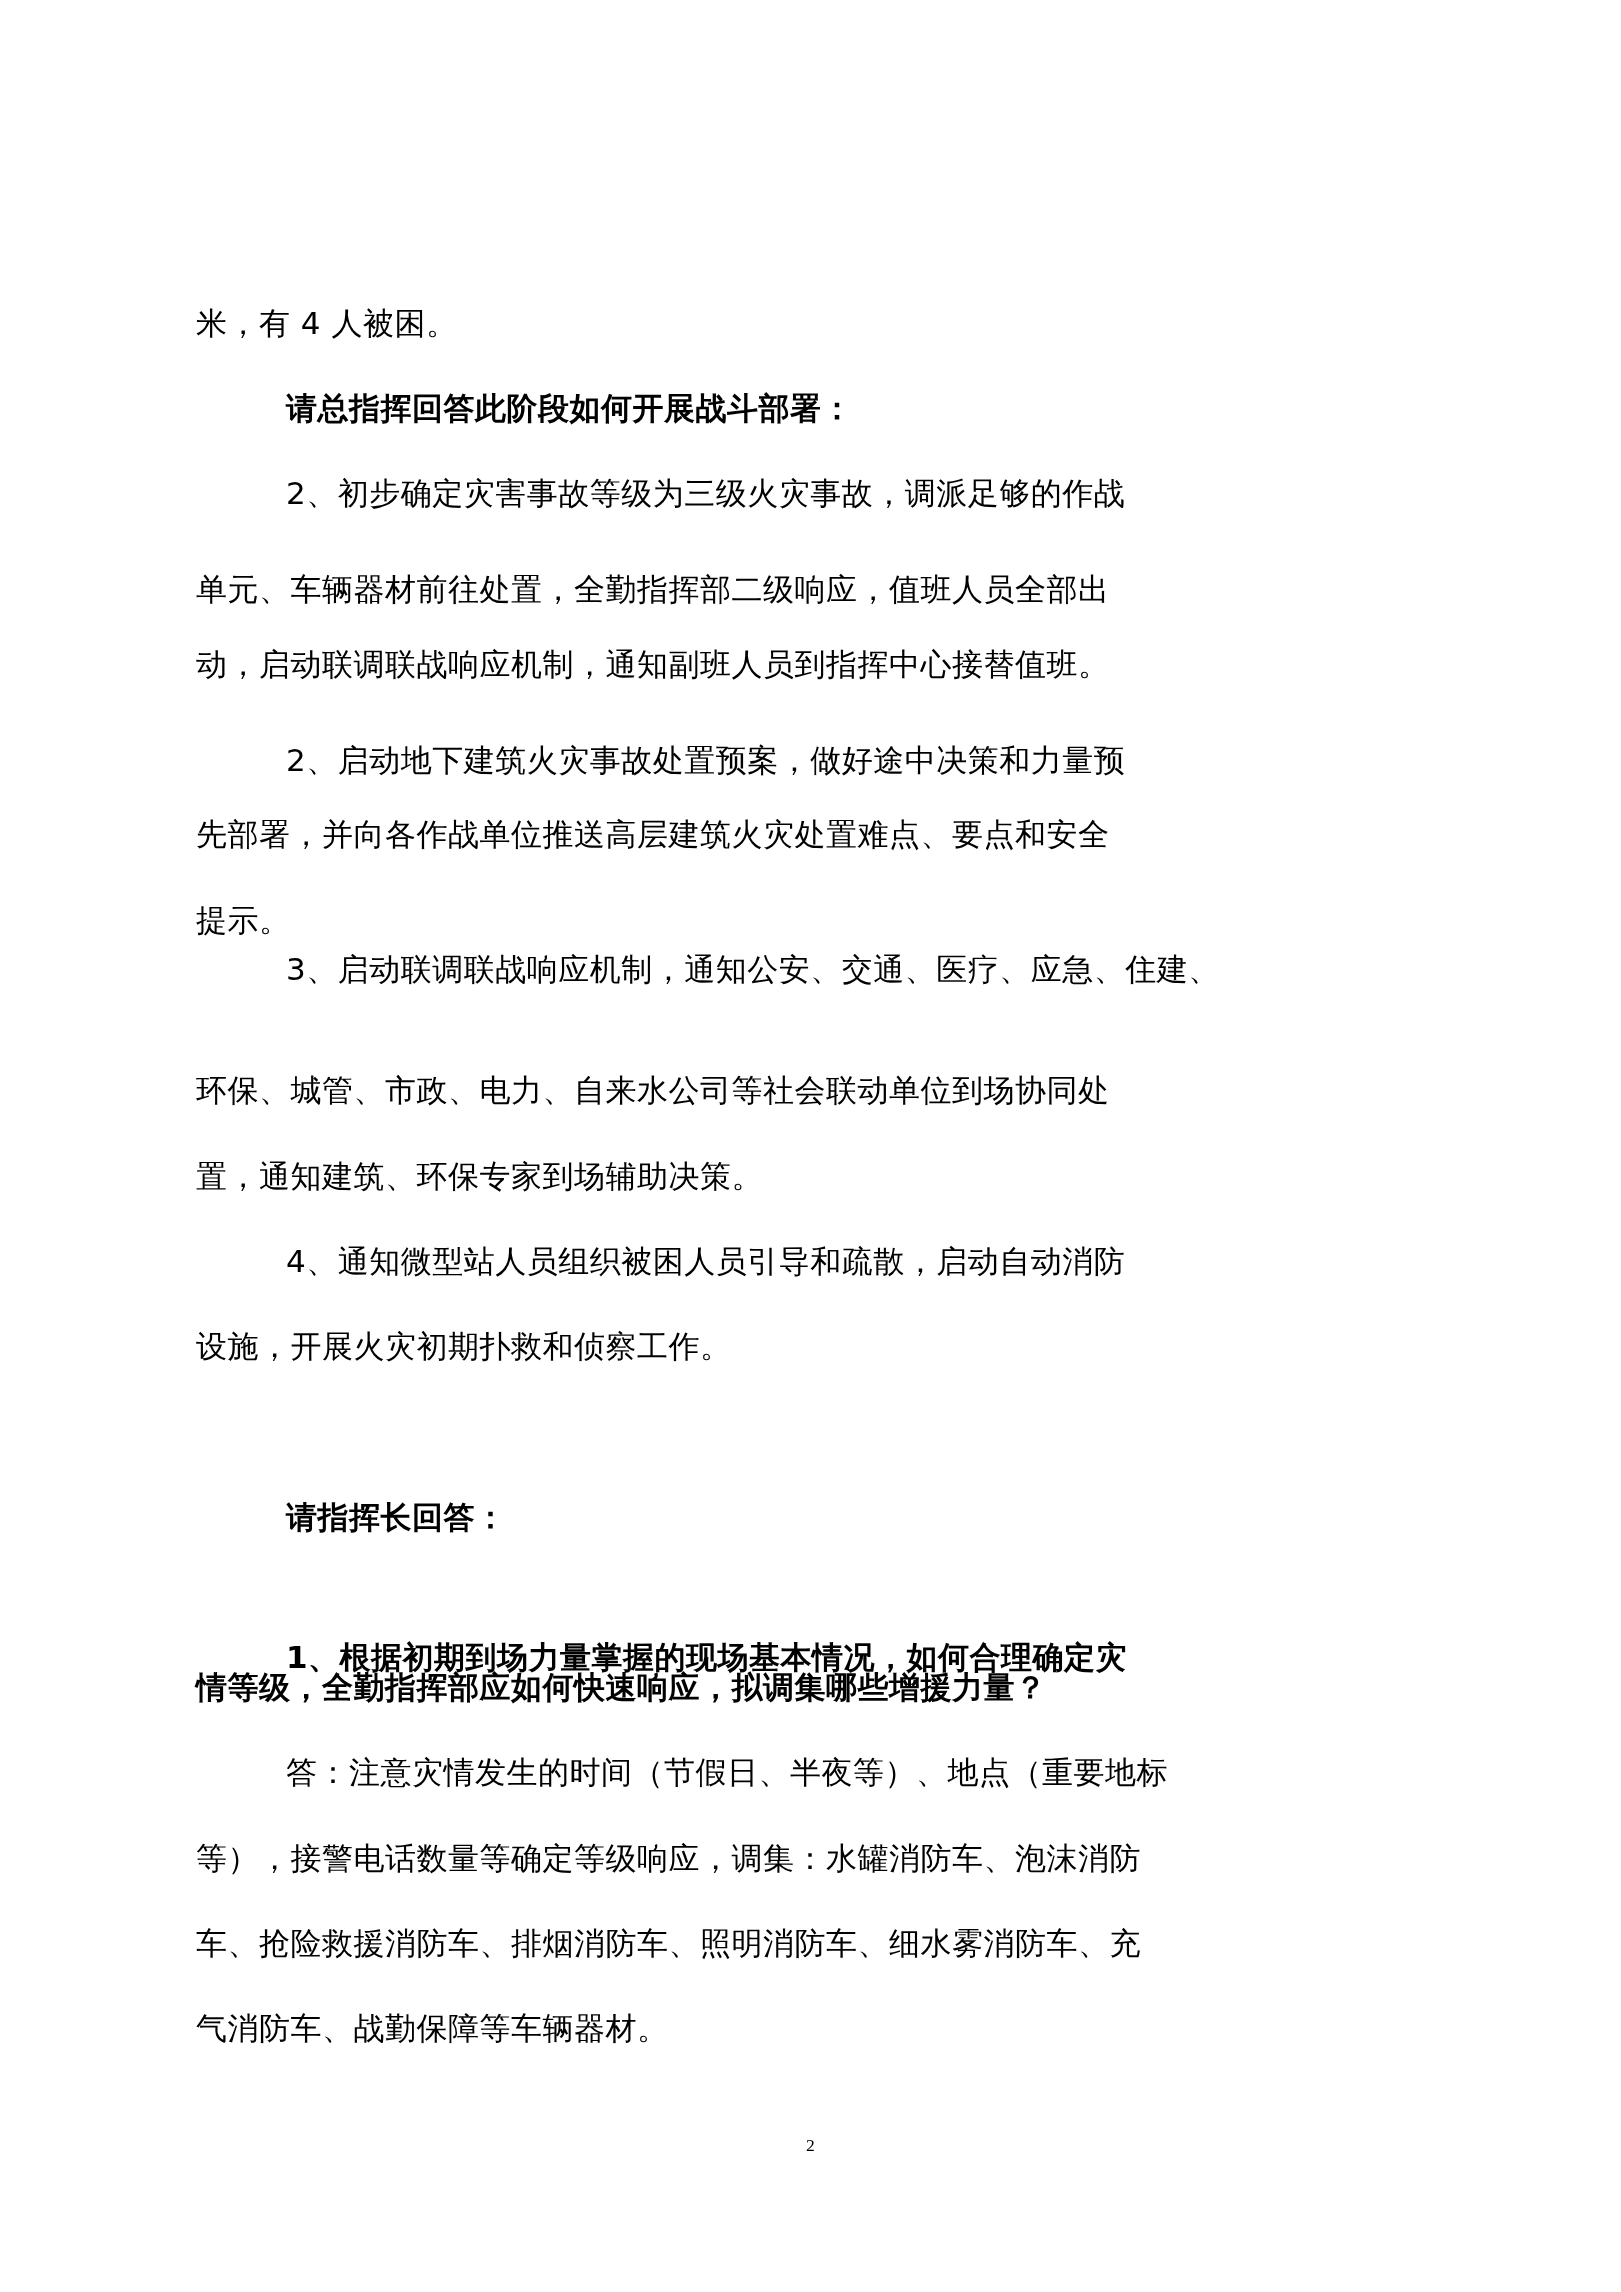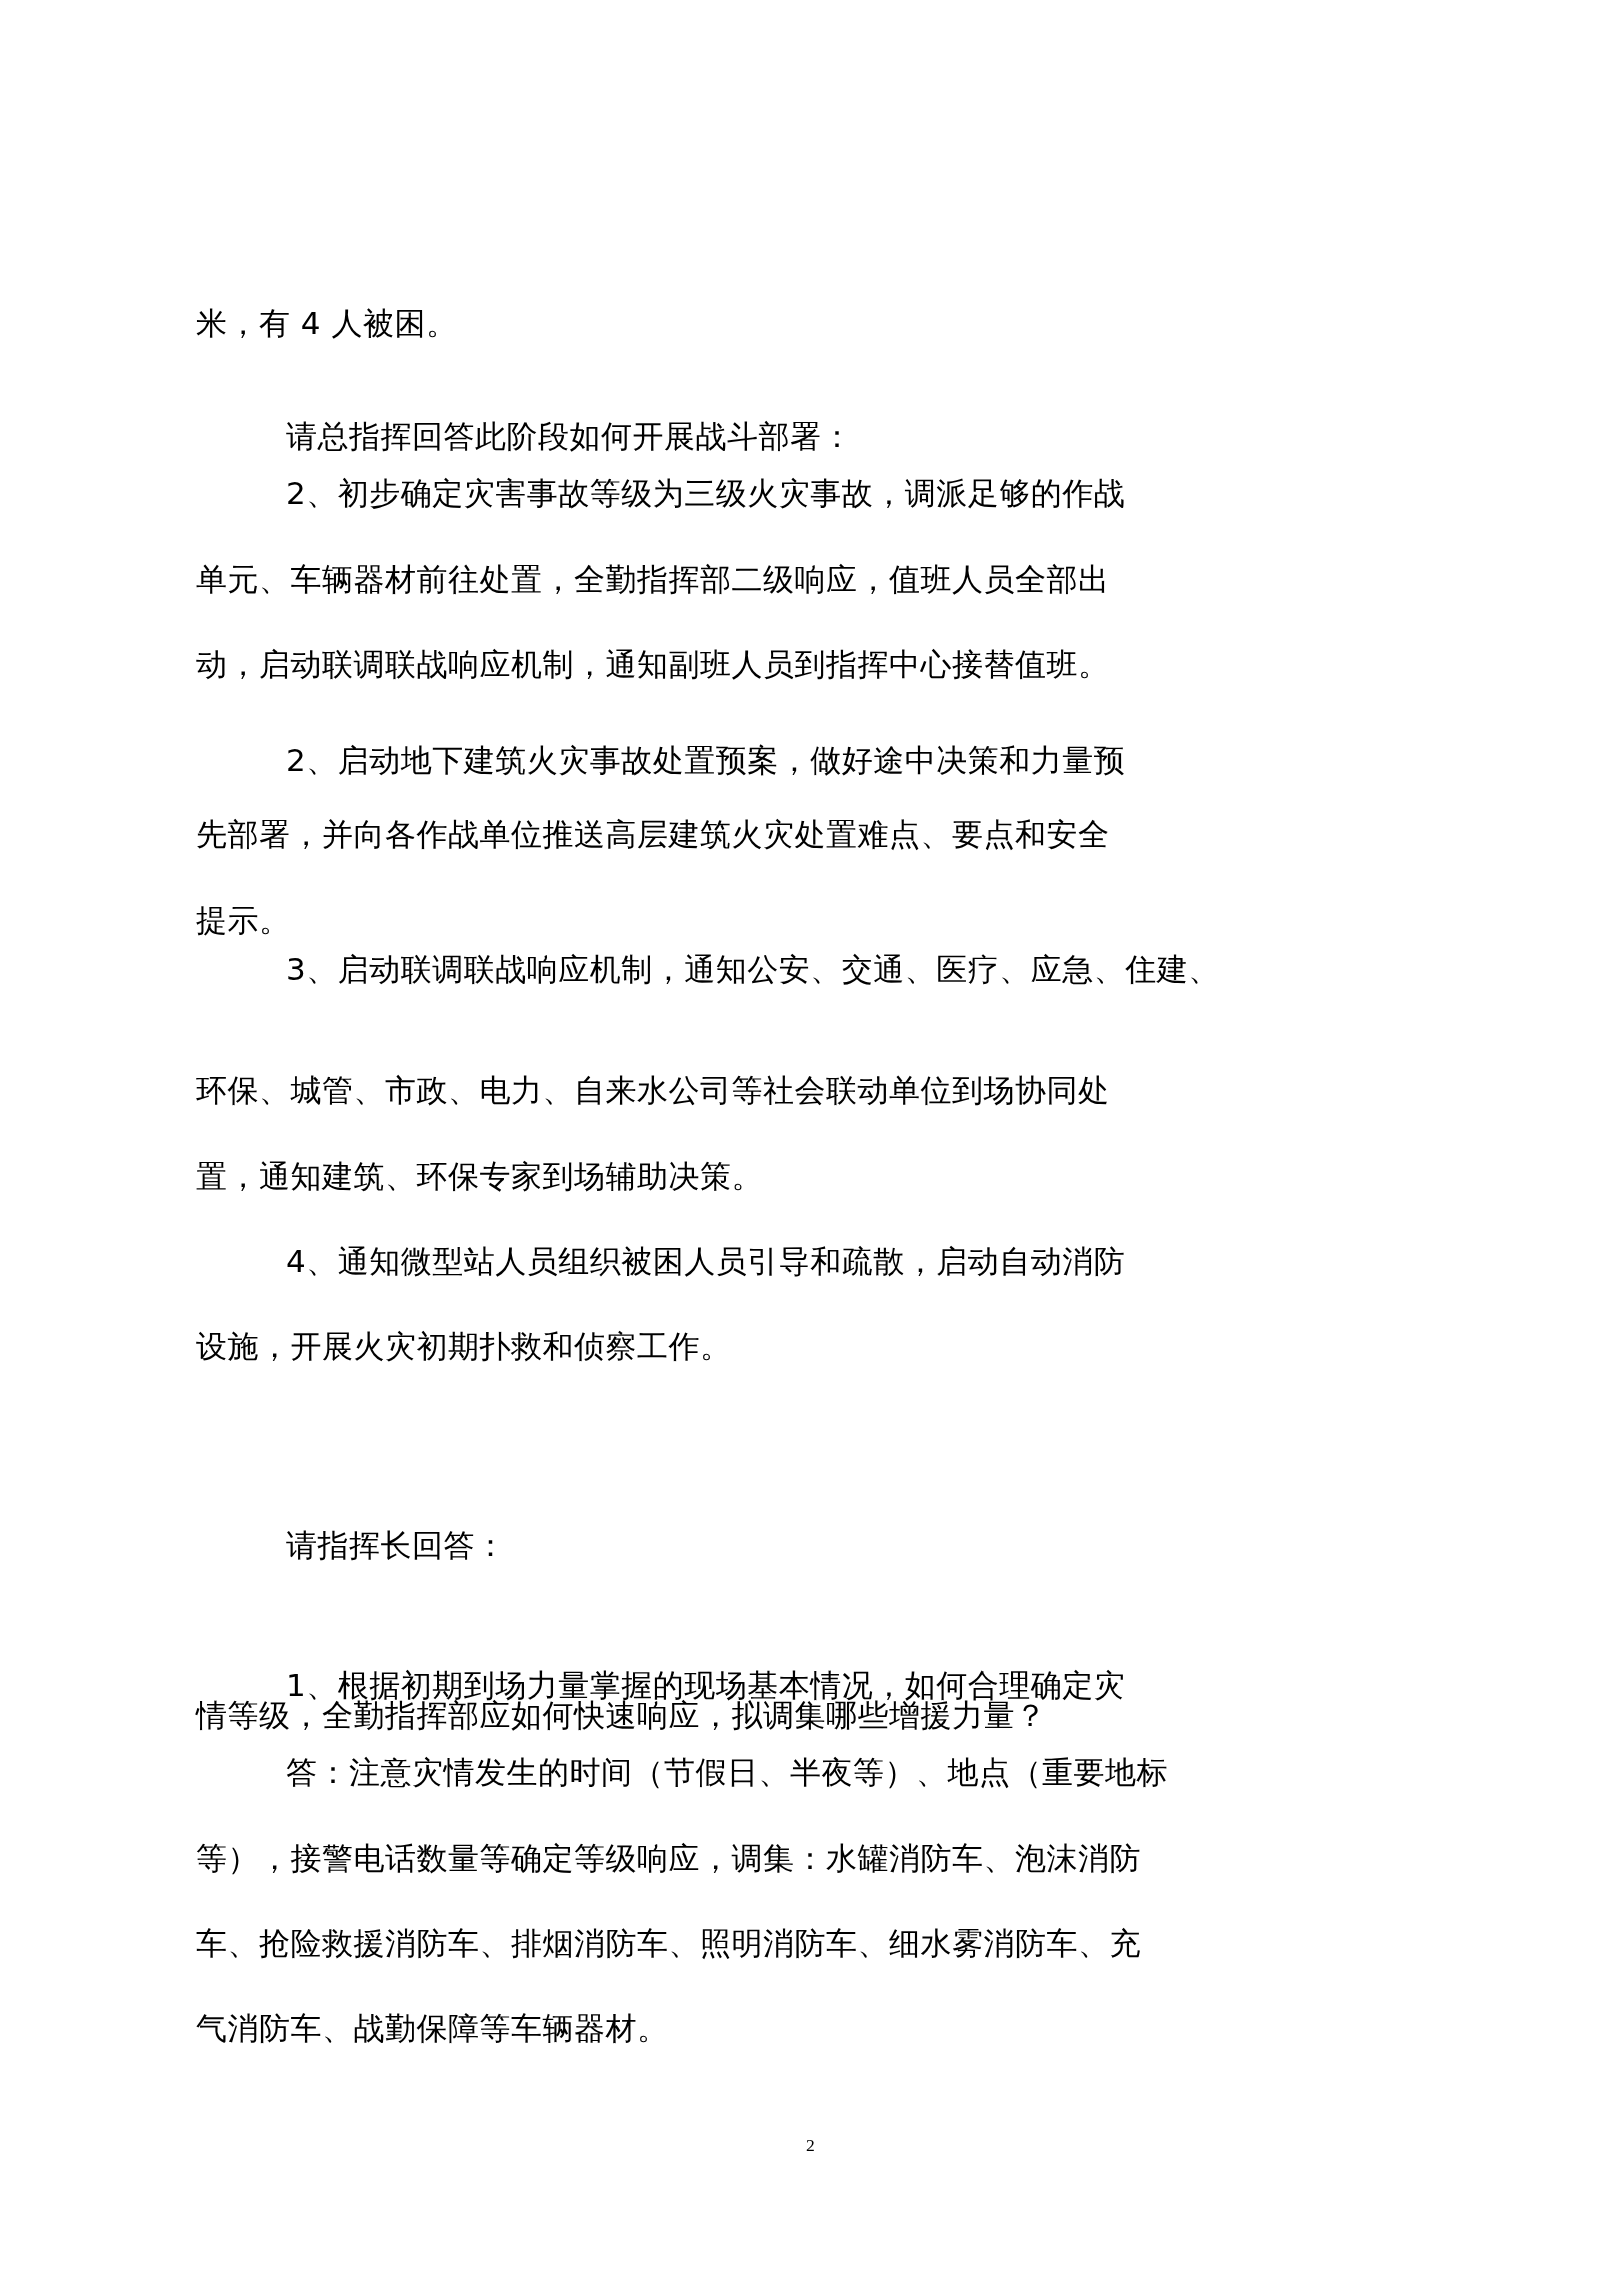--- a/index.html
+++ b/index.html
@@ -2,32 +2,32 @@
 <html><head>
 <meta charset="utf-8">
 <style>
   html, body { margin: 0; padding: 0; background: #ffffff; }
   body { width: 1621px; height: 2293px; position: relative; overflow: hidden;
          font-family: "DejaVu Sans", "Liberation Sans", sans-serif; color: #000; }
   .page { position: absolute; left: 196px; top: 284px; width: 1245px; }
   .line { position: absolute; left: 0; height: 59px; line-height: 59px; font-size: 31px;
           white-space: nowrap; letter-spacing: 0.5px; }
   .indent { left: 90px; }
-  .bold { font-weight: normal; margin-top: 28px; }
+  .bold { font-weight: bold; }
   .pagenum { position: absolute; top: 2135px; left: 0; width: 1621px; text-align: center;
              font-size: 17.6px; font-family: "Liberation Serif", serif; }
 </style>
 </head>
 <body>
 
 <div class="page">
   <div class="line" style="top:9.8px">米，有 4 人被困。</div>
   <div class="line indent bold" style="top:95px">请总指挥回答此阶段如何开展战斗部署：</div>
   <div class="line indent" style="top:180px">2、初步确定灾害事故等级为三级火灾事故，调派足够的作战</div>
-  <div class="line" style="top:266px">单元、车辆器材前往处置，全勤指挥部二级响应，值班人员全部出</div>
+  <div class="line" style="top:276px">单元、车辆器材前往处置，全勤指挥部二级响应，值班人员全部出</div>
   <div class="line" style="top:351px">动，启动联调联战响应机制，通知副班人员到指挥中心接替值班。</div>
   <div class="line indent" style="top:447px">2、启动地下建筑火灾事故处置预案，做好途中决策和力量预</div>
   <div class="line" style="top:521px">先部署，并向各作战单位推送高层建筑火灾处置难点、要点和安全</div>
   <div class="line" style="top:607px">提示。</div>
   <div class="line indent" style="top:656px">3、启动联调联战响应机制，通知公安、交通、医疗、应急、住建、</div>
   <div class="line" style="top:777px">环保、城管、市政、电力、自来水公司等社会联动单位到场协同处</div>
   <div class="line" style="top:863px">置，通知建筑、环保专家到场辅助决策。</div>
   <div class="line indent" style="top:948px">4、通知微型站人员组织被困人员引导和疏散，启动自动消防</div>
   <div class="line" style="top:1033px">设施，开展火灾初期扑救和侦察工作。</div>
   <div class="line indent bold" style="top:1204px">请指挥长回答：</div>

